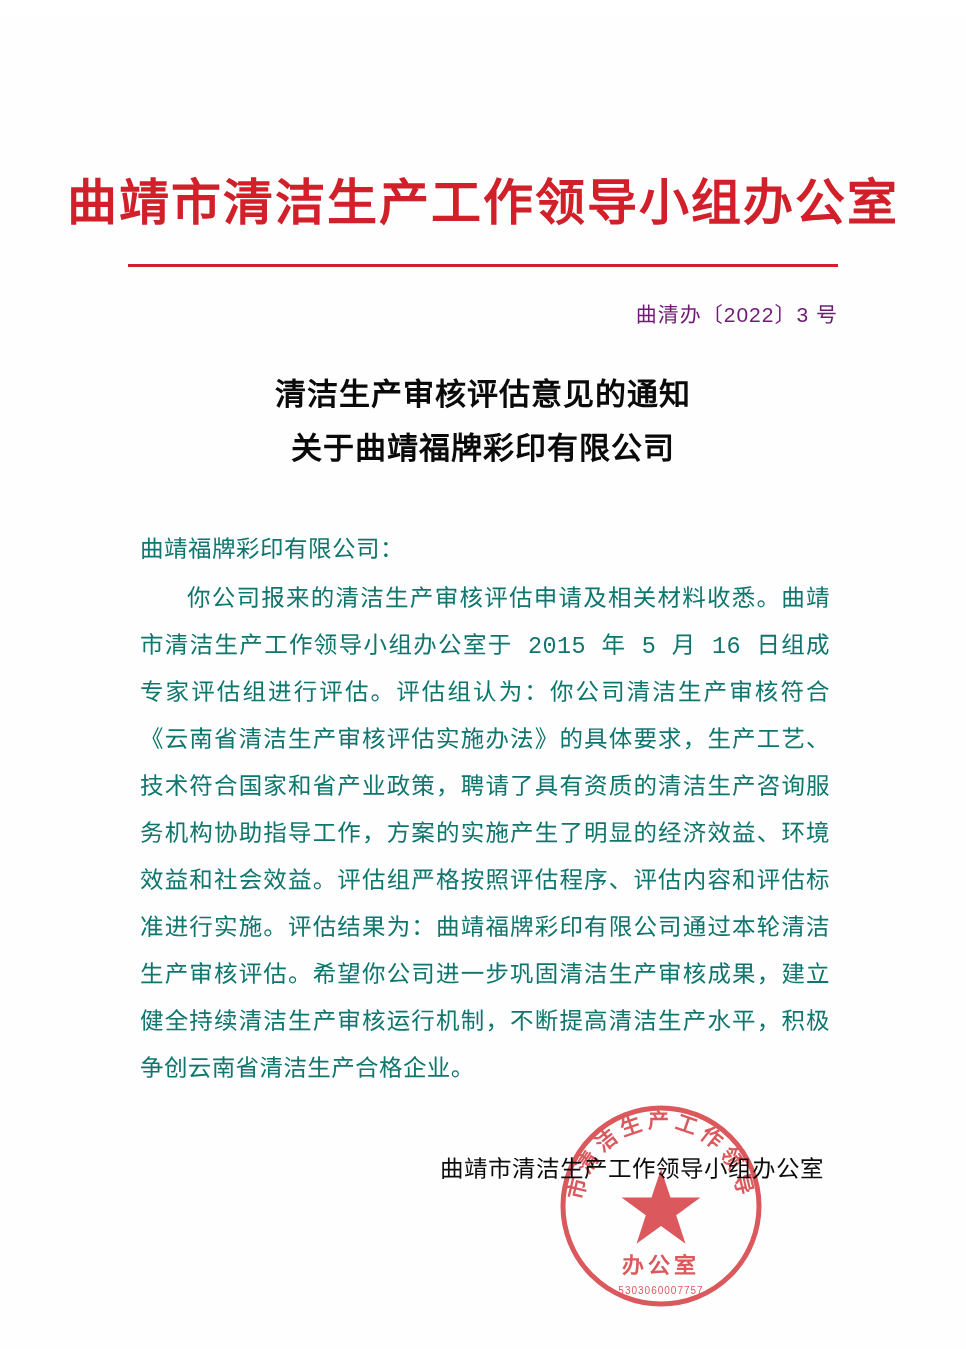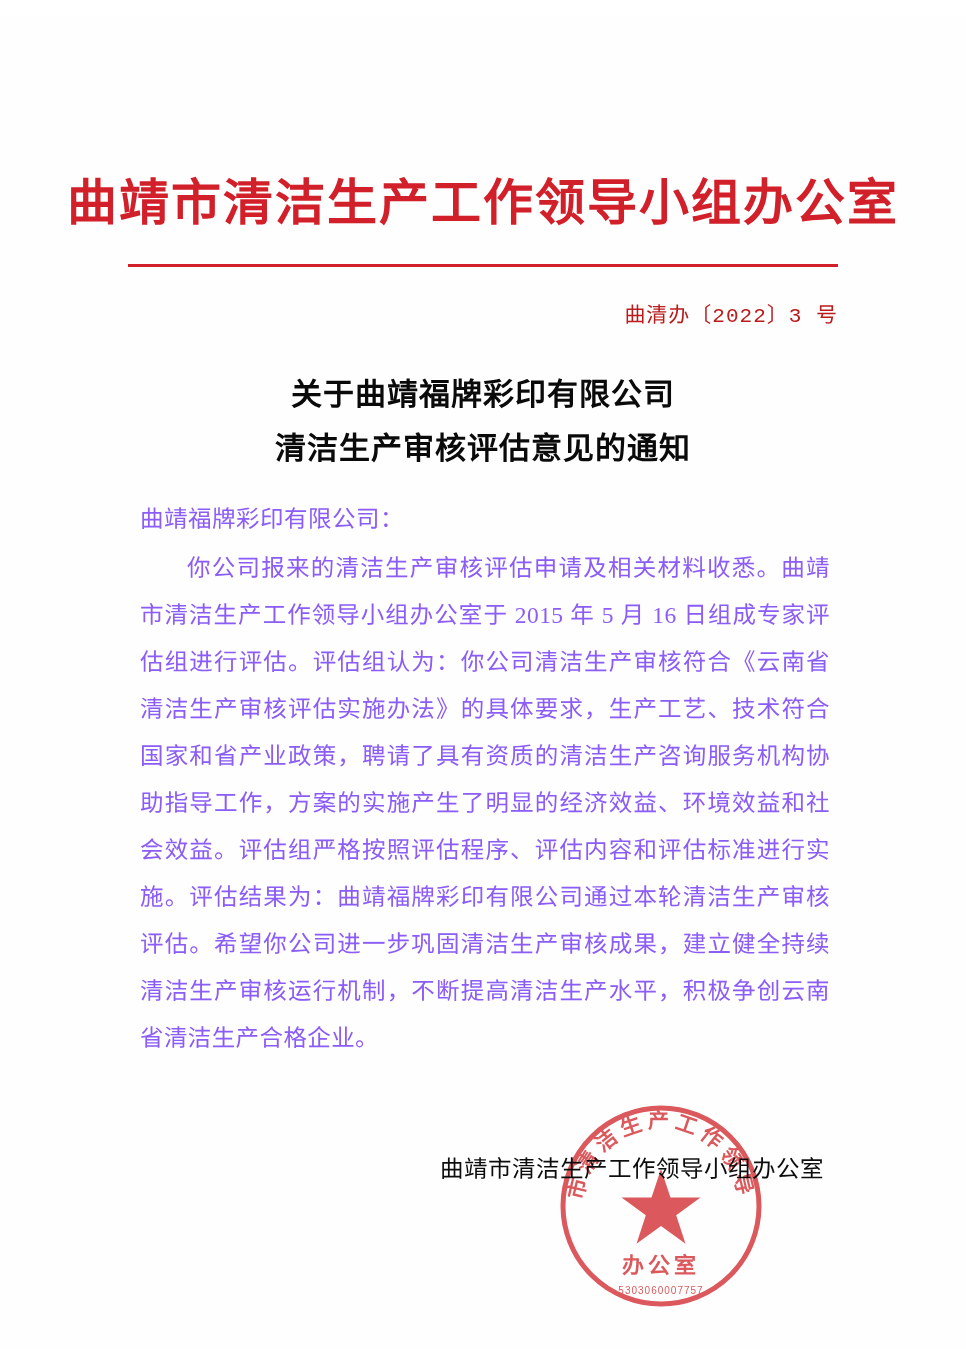--- a/index.html
+++ b/index.html
@@ -43,23 +43,23 @@
     width: 710px;
     height: 3px;
     background: #d2202a;
   }
 
   
   .doc-number {
     position: absolute;
     top: 282px;
     right: 128px;
-    font-family: Liberation Mono, monospace;
+    font-family: Liberation Sans, sans-serif;
     font-size: 21px;
-    color: #b91c1c;
+    color: #701a75;
     letter-spacing: 1px;
   }
 
   
   .doc-title {
     position: absolute;
     top: 352px;
     left: 0;
     width: 966px;
     text-align: center;
@@ -68,26 +68,26 @@
     font-size: 31px;
     color: #0a0a0a;
     line-height: 1.75;
     letter-spacing: 1px;
   }
   .doc-title div { white-space: nowrap; }
 
   
   .doc-body {
     position: absolute;
-    top: 480px;
+    top: 511px;
     left: 140px;
     width: 690px;
-    font-family: Liberation Serif, serif;
+    font-family: Liberation Mono, monospace;
     font-size: 23.5px;
-    color: #8b5cf6;
+    color: #0f766e;
     line-height: 2.0;
   }
   .salutation {
     margin: 0 0 2px 0;
     letter-spacing: 0.5px;
   }
   .para {
     margin: 0;
     text-indent: 2em;
     text-align: justify;
@@ -130,22 +130,22 @@
 <div class="page">
 
   <div class="doc-header">
     <div class="org-title">曲靖市清洁生产工作领导小组办公室</div>
   </div>
   <div class="red-rule"></div>
 
   <div class="doc-number">曲清办〔2022〕3 号</div>
 
   <div class="doc-title">
+    <div>清洁生产审核评估意见的通知</div>
     <div>关于曲靖福牌彩印有限公司</div>
-    <div>清洁生产审核评估意见的通知</div>
   </div>
 
   <div class="doc-body">
     <p class="salutation">曲靖福牌彩印有限公司：</p>
     <p class="para">你公司报来的清洁生产审核评估申请及相关材料收悉。曲靖市清洁生产工作领导小组办公室于 2015 年 5 月 16 日组成专家评估组进行评估。评估组认为：你公司清洁生产审核符合《云南省清洁生产审核评估实施办法》的具体要求，生产工艺、技术符合国家和省产业政策，聘请了具有资质的清洁生产咨询服务机构协助指导工作，方案的实施产生了明显的经济效益、环境效益和社会效益。评估组严格按照评估程序、评估内容和评估标准进行实施。评估结果为：曲靖福牌彩印有限公司通过本轮清洁生产审核评估。希望你公司进一步巩固清洁生产审核成果，建立健全持续清洁生产审核运行机制，不断提高清洁生产水平，积极争创云南省清洁生产合格企业。</p>
   </div>
 
   <div class="seal">
     <svg viewBox="0 0 210 210" width="210" height="210" xmlns="http://www.w3.org/2000/svg">
       <defs>

